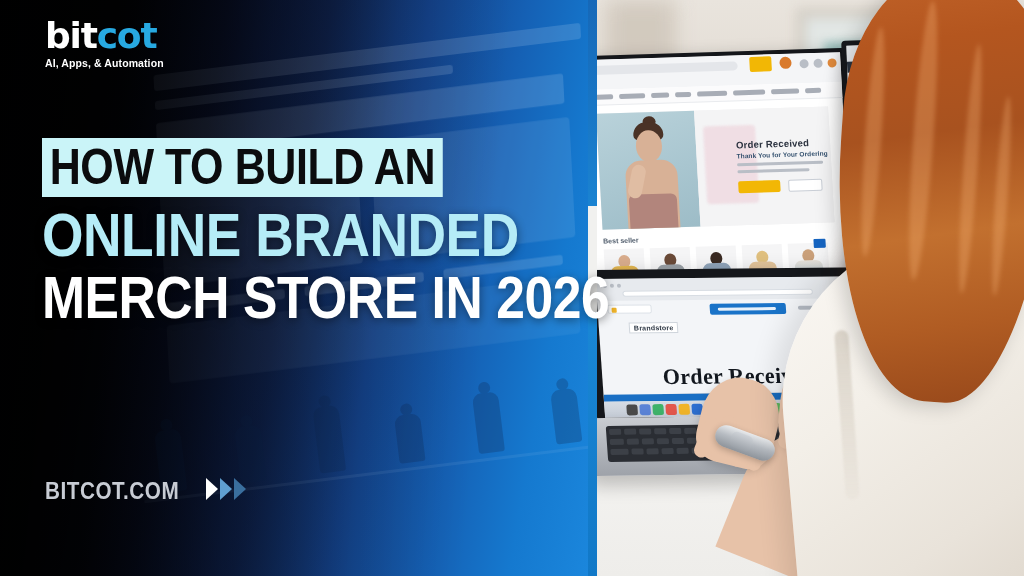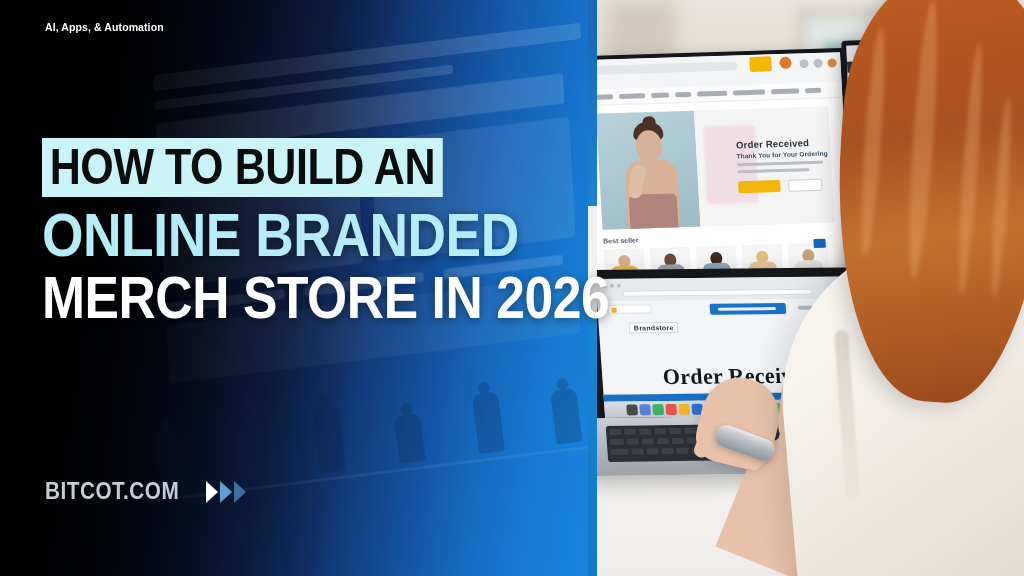--- a/index.html
+++ b/index.html
@@ -101,21 +101,21 @@
     font-weight:700; text-transform:uppercase; font-size:31px;
     letter-spacing:-.2px; white-space:nowrap;
     transform:scaleX(.88); transform-origin:left center;
   }
   .sub-a { color:#ffffff; }
   .sub-b { color:#a8e9f6; }
 
   
   .footer-url {
     position:absolute; left:45px; top:478px; z-index:9;
-    display:flex; align-items:center; gap:10px;
+    display:flex; align-items:flex-start; gap:10px;
   }
   .url-text {
     font-family:"Liberation Sans Narrow","Liberation Sans", sans-serif;
     font-weight:700; font-size:23px; letter-spacing:.6px;
     color:#c8ccd4; transform:scaleX(.9); transform-origin:left center;
   }
   .chevs { display:flex; align-items:center; gap:2px; margin-left:2px; }
   .chev {
     width:0; height:0; border-top:11px solid transparent;
     border-bottom:11px solid transparent; border-left-width:12px;
@@ -385,20 +385,21 @@
       <div class="ghost-fig" style="left:178px; height:66px;"></div>
       <div class="ghost-fig" style="left:258px; height:48px;"></div>
       <div class="ghost-fig" style="left:338px; height:60px;"></div>
       <div class="ghost-fig" style="left:416px; height:54px;"></div>
     </div>
 
     <div class="left-vignette"></div>
   </div>
 
   <div class="logo-wrap">
+    <div class="logo-word"><span class="logo-bit">bit</span><span class="logo-cot">cot</span></div>
     <div class="logo-tag">AI, Apps, &amp; Automation</div>
   </div>
 
   <div class="headline">
     <div class="hl1 hl-line">HOW TO BUILD AN</div>
     <div class="hl2 hl-line">ONLINE BRANDED</div>
     <div class="hl3 hl-line">MERCH STORE IN 2026</div>
 
   </div>
 

